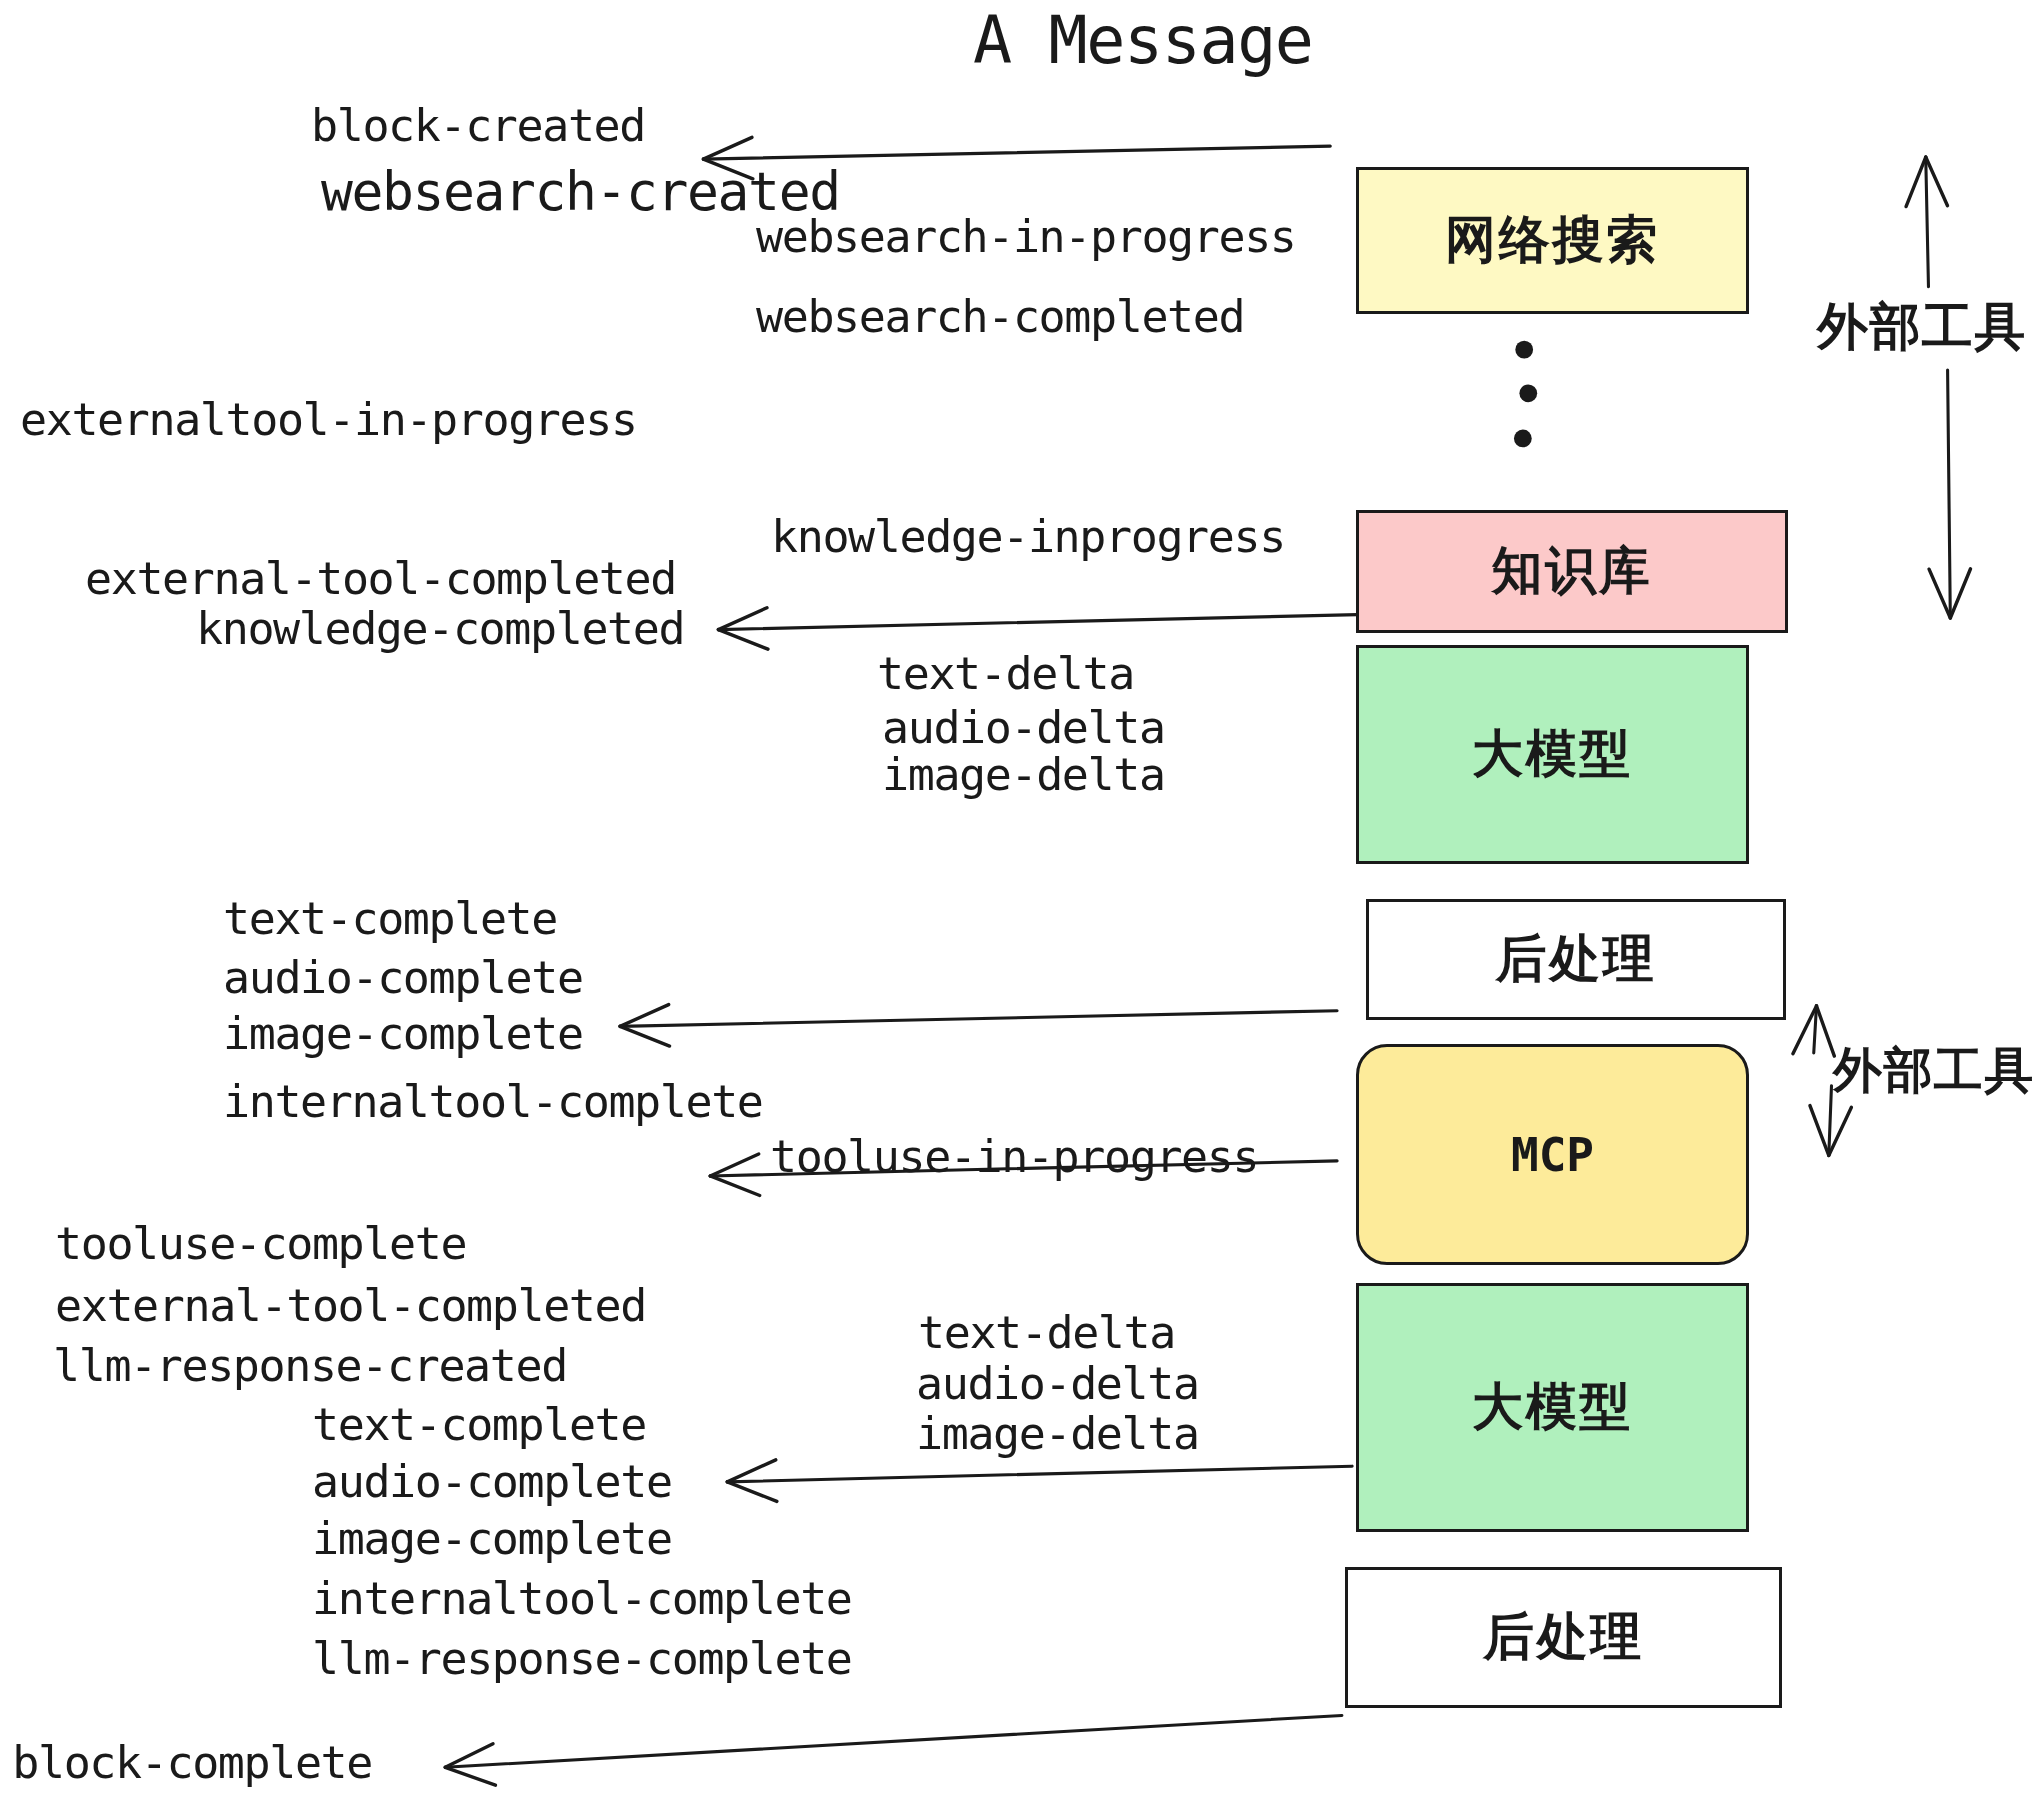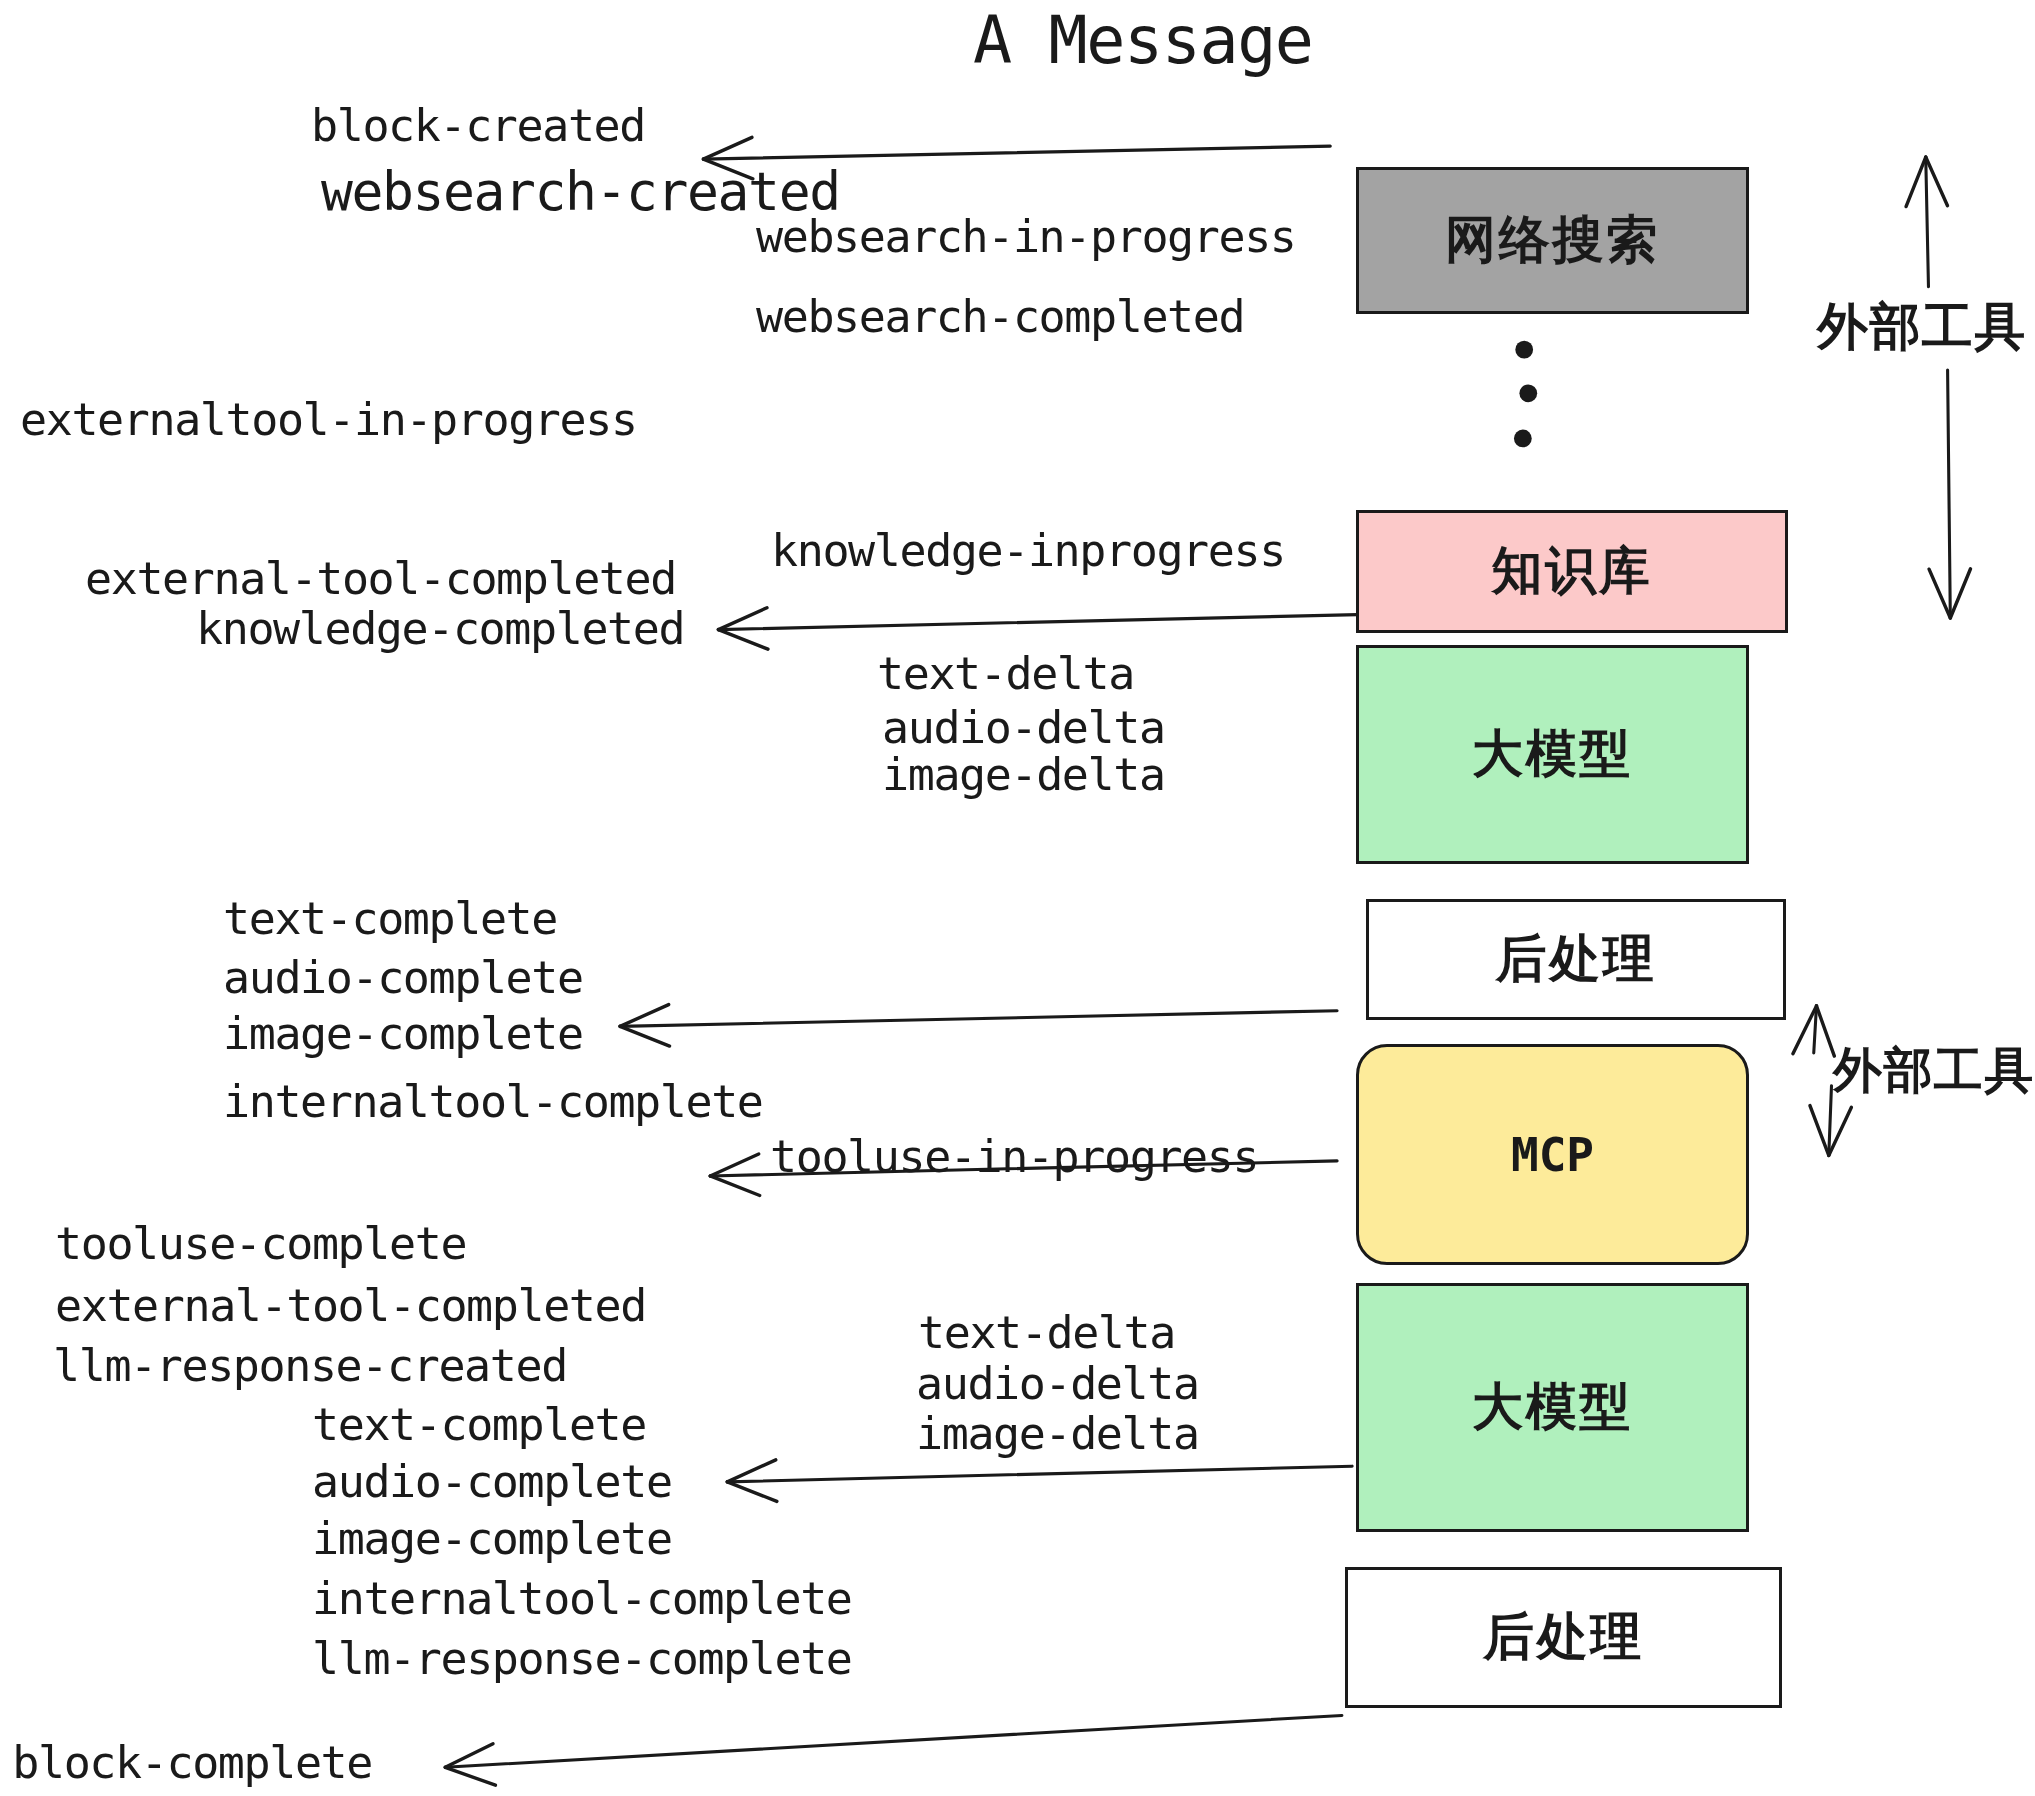--- a/index.html
+++ b/index.html
@@ -121,35 +121,35 @@
         <line x1="2682" y1="1590" x2="2678" y2="1692" stroke="#1a1a1a" stroke-width="4.5" stroke-linecap="round" fill="none"></line>
         <line x1="2678" y1="1692" x2="2711.166500654043" y2="1621.402668362286" stroke="#1a1a1a" stroke-width="5" stroke-linecap="round" fill="none"></line>
         <line x1="2678" y1="1692" x2="2650.4638976796714" y2="1619.022174127997" stroke="#1a1a1a" stroke-width="5" stroke-linecap="round" fill="none"></line>
       </g>
       <circle cx="2232" cy="512" r="13" fill="#1a1a1a"></circle>
       <circle cx="2238" cy="576" r="13" fill="#1a1a1a"></circle>
       <circle cx="2230" cy="642" r="13" fill="#1a1a1a"></circle>
     </svg>
   <div id="page-title">A Message</div>
   <div id="boxes">
-      <div class="box" style="left: 1356px; top: 167px; width: 393px; height: 147px; background: #a3a3a3;">网络搜索</div>
+      <div class="box" style="left: 1356px; top: 167px; width: 393px; height: 147px; background: #fef9c3;">网络搜索</div>
       <div class="box" style="left: 1356px; top: 510px; width: 432px; height: 123px; background: rgb(252, 201, 201);">知识库</div>
       <div class="box" style="left: 1356px; top: 645px; width: 393px; height: 219px; background: rgb(176, 240, 189);">大模型</div>
       <div class="box" style="left: 1366px; top: 899px; width: 420px; height: 121px; background: rgb(255, 255, 255);">后处理</div>
       <div class="box mono" style="left: 1356px; top: 1044px; width: 393px; height: 221px; background: rgb(253, 235, 154); border-radius: 31px;">MCP</div>
       <div class="box" style="left: 1356px; top: 1283px; width: 393px; height: 249px; background: rgb(176, 240, 189);">大模型</div>
       <div class="box" style="left: 1345px; top: 1567px; width: 437px; height: 141px; background: rgb(255, 255, 255);">后处理</div>
     </div>
   <div id="labels">
       <div class="lbl" style="left: 311px; top: 125px; font-size: 45px;">block-created</div>
       <div class="lbl" style="left: 321px; top: 191px; font-size: 53px; text-align: right;">websearch-created</div>
       <div class="lbl" style="left: 756px; top: 236px; font-size: 45px;">websearch-in-progress</div>
       <div class="lbl" style="left: 756px; top: 316px; font-size: 45px;">websearch-completed</div>
       <div class="lbl" style="left: 20px; top: 419px; font-size: 45px;">externaltool-in-progress</div>
-      <div class="lbl" style="left: 771px; top: 550px; font-size: 45px;">knowledge-inprogress</div>
+      <div class="lbl" style="left: 771px; top: 536px; font-size: 45px;">knowledge-inprogress</div>
       <div class="lbl" style="left: 85px; top: 578px; font-size: 45px;">external-tool-completed</div>
       <div class="lbl" style="left: 196px; top: 628px; font-size: 45px;">knowledge-completed</div>
       <div class="lbl" style="left: 877px; top: 673px; font-size: 45px;">text-delta</div>
       <div class="lbl" style="left: 882px; top: 727px; font-size: 45px;">audio-delta</div>
       <div class="lbl" style="left: 882px; top: 774px; font-size: 45px;">image-delta</div>
       <div class="lbl" style="left: 223px; top: 918px; font-size: 45px;">text-complete</div>
       <div class="lbl" style="left: 223px; top: 977px; font-size: 45px;">audio-complete</div>
       <div class="lbl" style="left: 223px; top: 1033px; font-size: 45px;">image-complete</div>
       <div class="lbl" style="left: 223px; top: 1101px; font-size: 45px;">internaltool-complete</div>
       <div class="lbl" style="left: 770px; top: 1156px; font-size: 45px;">tooluse-in-progress</div>

